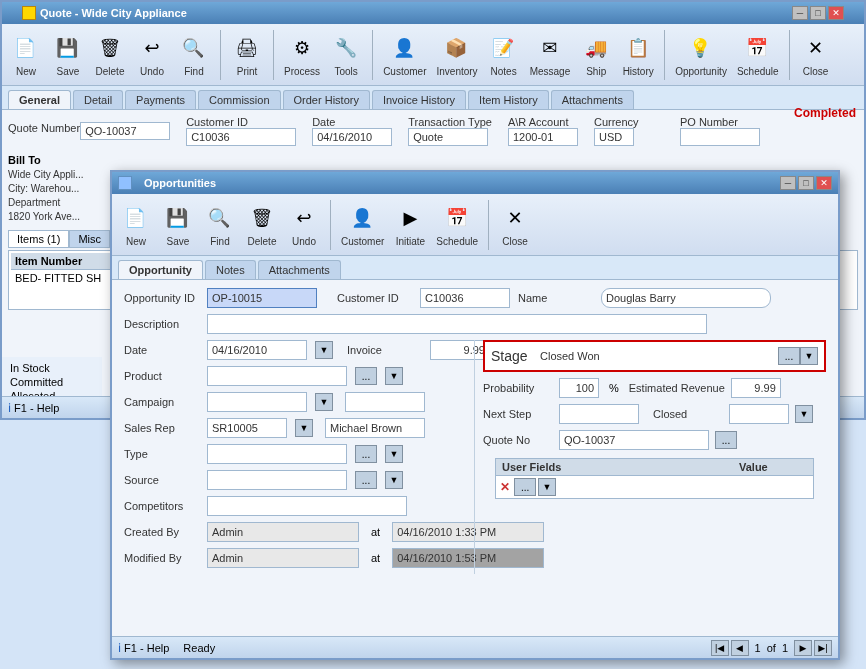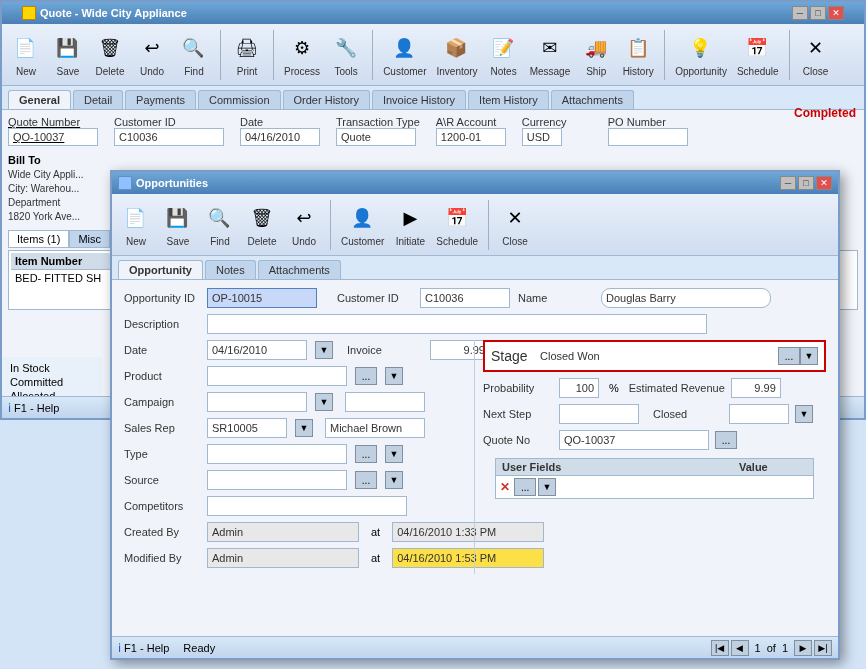--- a/index.html
+++ b/index.html
@@ -244,21 +244,21 @@
     <div class="tab">Commission</div>
     <div class="tab">Order History</div>
     <div class="tab">Invoice History</div>
     <div class="tab">Item History</div>
     <div class="tab">Attachments</div>
   </div>
 
   <span class="status-completed">Completed</span>
 
   <div class="form-row" style="margin-top: 4px;">
-    <div style="display:flex;flex-direction:column;margin-right:8px;text-decoration:underline;">
+    <div style="display:flex;flex-direction:row;margin-right:8px;">
       <span class="form-label">Quote Number</span>
       <input class="form-input" style="width: 90px;" value="QO-10037" readonly="">
     </div>
     <div style="display:flex;flex-direction:column;margin-right:8px;">
       <span class="form-label">Customer ID</span>
       <input class="form-input" style="width: 110px;" value="C10036" readonly="">
     </div>
     <div style="display:flex;flex-direction:column;margin-right:8px;">
       <span class="form-label">Date</span>
       <input class="form-input" style="width: 80px;" value="04/16/2010" readonly="">
@@ -314,21 +314,21 @@
     <div class="help-btn">
       <span class="help-icon">ℹ</span>
       <span>F1 - Help</span>
     </div>
   </div>
 </div>
 
 <div class="opp-dialog">
 
   <div class="opp-title-bar">
-    <div style="display:flex; align-items:center; gap:4px;">
+    <div style="display:flex; align-items:center; gap:12px;">
       <span style="width:14px; height:14px; background:#90c0ff; border:1px solid #6090c0; display:inline-block;"></span>
       <span style="color:white; font-weight:bold; font-size:11px;">Opportunities</span>
     </div>
     <div style="display:flex; gap:2px;">
       <div class="title-btn">─</div>
       <div class="title-btn">□</div>
       <div class="title-btn close-btn">✕</div>
     </div>
   </div>
 
@@ -455,21 +455,21 @@
               <span class="dform-label">Created By</span>
               <input class="dform-input" style="background: rgb(232, 232, 232);" value="Admin" readonly="">
               <span style="margin: 0 4px;">at</span>
               <input class="dform-input" style="background: rgb(232, 232, 232);" value="04/16/2010 1:33 PM" readonly="">
             </div>
 
             <div class="dform-row">
               <span class="dform-label">Modified By</span>
               <input class="dform-input" style="background: rgb(232, 232, 232);" value="Admin" readonly="">
               <span style="margin: 0 4px;">at</span>
-              <input class="dform-input" style="background: #fde047;" value="04/16/2010 1:53 PM" readonly="">
+              <input class="dform-input" style="background: #a3a3a3;" value="04/16/2010 1:53 PM" readonly="">
             </div>
 
           </div>
         </div>
       </div>
 
       <div style="flex:1; padding-left:8px; border-left:1px solid #c0d0e0;">
 
         <div style="border: 2px solid #cc0000; display:flex; align-items:center; padding: 4px 6px; background:white; margin-bottom:6px;">
           <span style="min-width:45px; font-size:14px; color:#333;">Stage</span>

